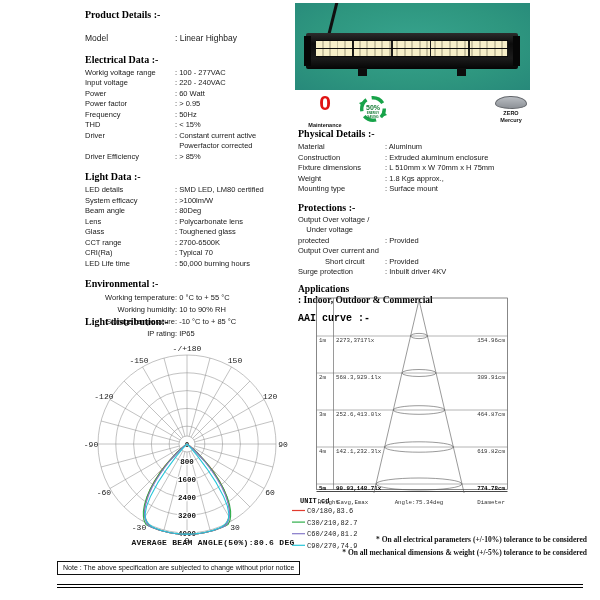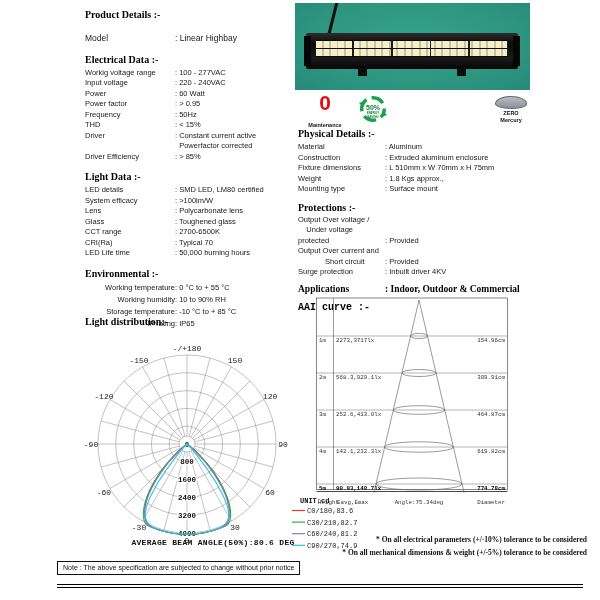--- a/index.html
+++ b/index.html
@@ -12,21 +12,21 @@
   .row .lbl{width:90px;flex:none;white-space:pre-line;}
   .row .val{white-space:pre-line;}
   .bigrow{font-size:8.5px;align-items:center;}
   .mt13{margin-top:13px}.mt10{margin-top:10px}.mt9{margin-top:9px}.mt7{margin-top:7px}.mt3{margin-top:3px}.mt2{margin-top:2px}
   .env .row{line-height:12px;text-align:right;}
 
   .stack-left{position:absolute;left:85px;top:9px;width:252px;}
   .stack-right{position:absolute;left:298px;top:128px;width:292px;}
   .stack-right .row .lbl{width:87px;}
   .prot .row{align-items:flex-end;}
-  .apps{display:flex;margin-top:6px;font-family:"Liberation Serif",serif;font-weight:700;font-size:9.5px;line-height:11px;color:#000;}
+  .apps{display:flex;margin-top:6px;font-family:"Liberation Serif",serif;font-weight:700;font-size:9.5px;line-height:11px;color:#000;flex-direction:column;}
   .apps .albl{width:87px;flex:none;}
 
   .ld-h{position:absolute;left:85px;top:316px;}
   .aai-h{margin-top:7px;font-family:Liberation Mono, monospace;}
 
   
   .photo{position:absolute;left:295px;top:3px;width:235px;height:87px;overflow:hidden;
          background:radial-gradient(ellipse at 50% 45%,#37a38d 0%,#2e967f 60%,#27897a 100%);}
   .wire{position:absolute;left:36px;top:-6px;width:2.5px;height:46px;background:#101010;transform:rotate(14deg);}
   .fixture{position:absolute;left:11px;top:30px;width:212px;height:36px;}
@@ -125,20 +125,24 @@
     <h2 class="sec-h mt9">Light Data :-</h2>
     <div class="rows mt3">
 
     <div class="row">
           <span class="lbl">LED details</span>
           <span class="val">: SMD LED, LM80 certified</span>
         </div>
         <div class="row">
           <span class="lbl">System efficacy</span>
           <span class="val">: &gt;100lm/W</span>
+        </div>
+        <div class="row">
+          <span class="lbl">Beam angle</span>
+          <span class="val">: 80Deg</span>
         </div>
         <div class="row">
           <span class="lbl">Lens</span>
           <span class="val">: Polycarbonate lens</span>
         </div>
         <div class="row">
           <span class="lbl">Glass</span>
           <span class="val">: Toughened glass</span>
         </div>
         <div class="row">

